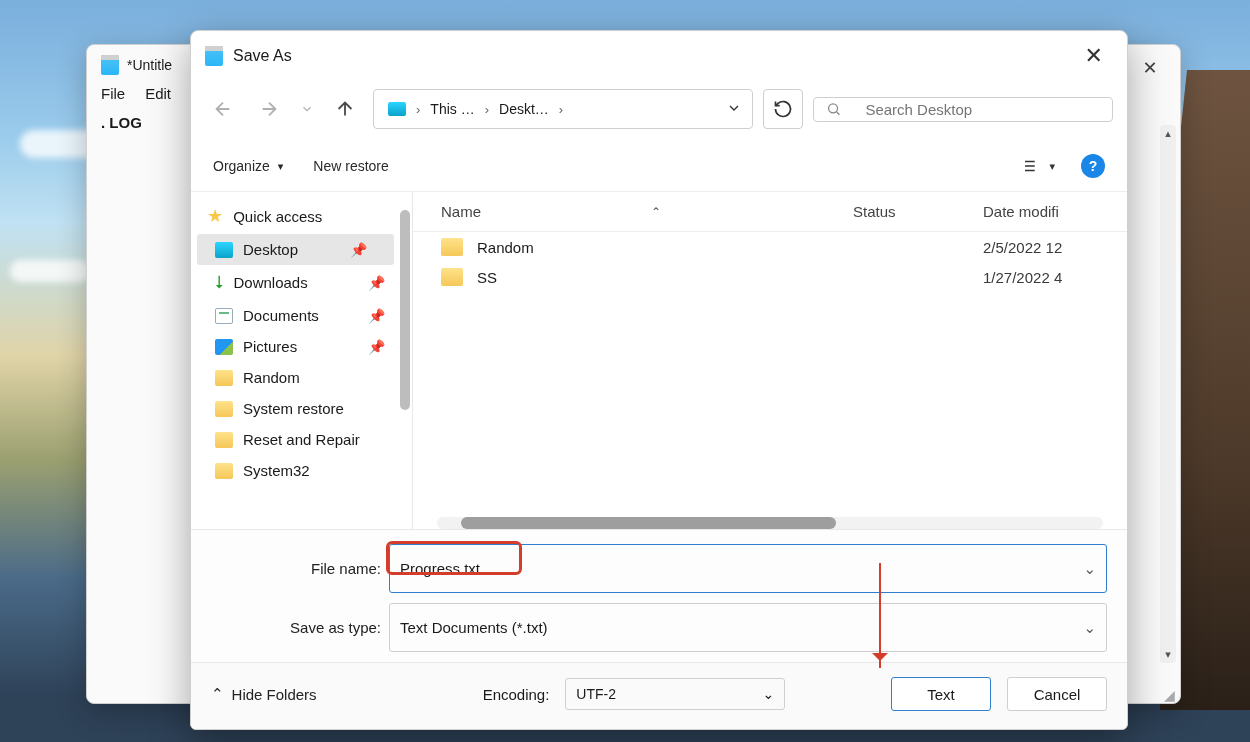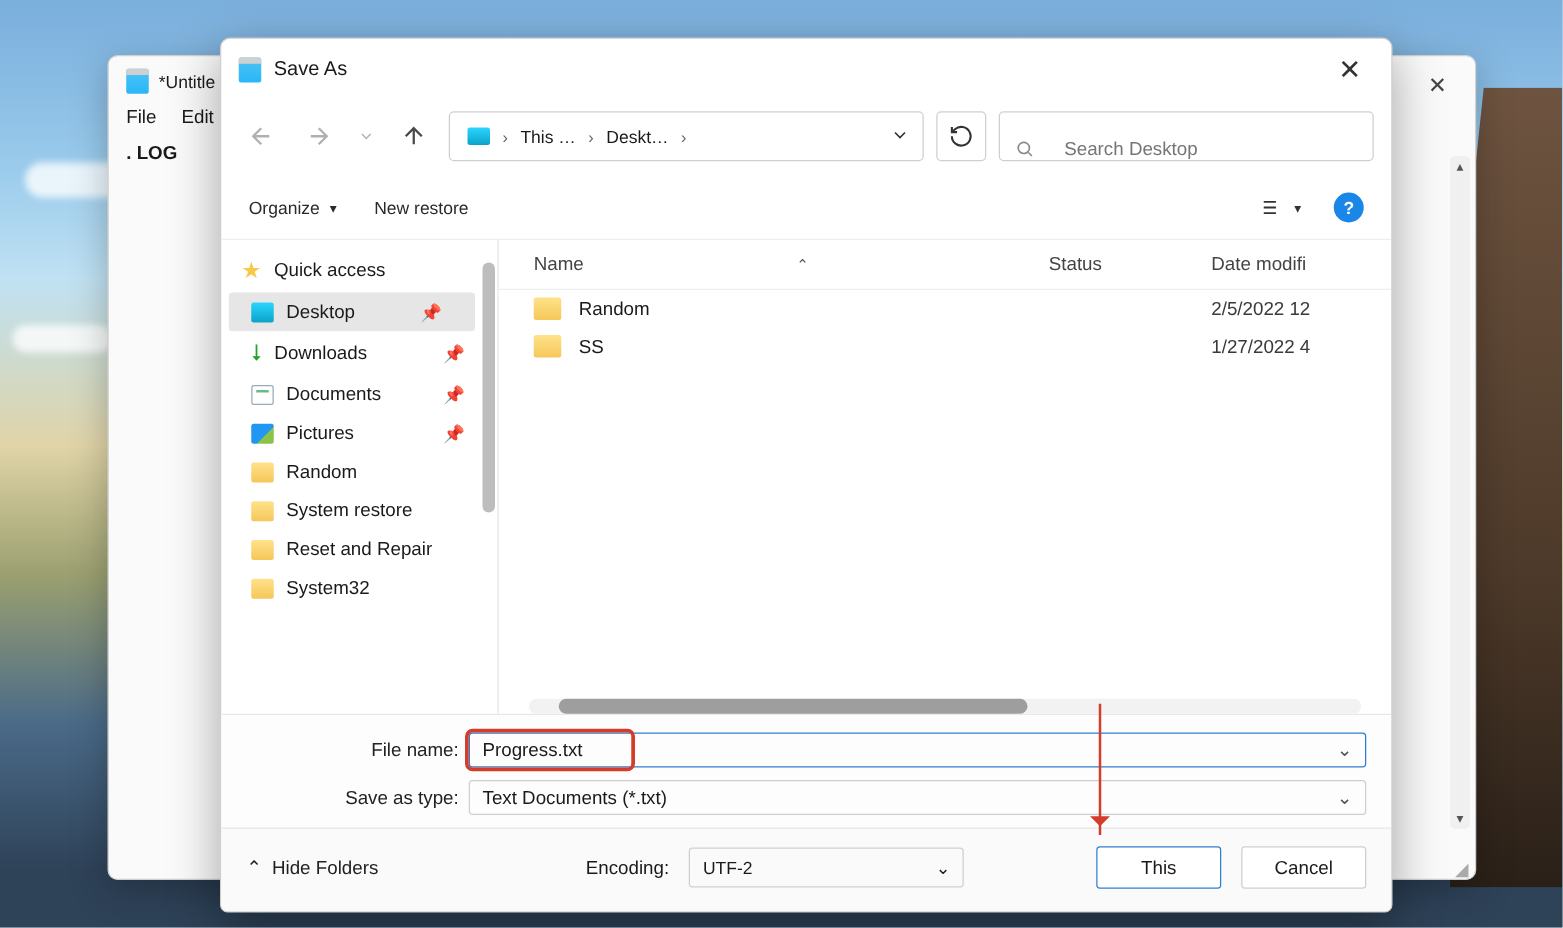--- a/index.html
+++ b/index.html
@@ -62,21 +62,21 @@
   font-size:18px; color:#444;
 }
 .np-scrollbar{position:absolute;right:4px;top:80px;bottom:40px;width:16px;background:#f0f0f0;border-radius:4px}
 .np-scrollbar .arrow{font-size:11px;color:#555;text-align:center;padding:2px 0}
 .np-scrollbar .down{position:absolute;bottom:0;left:0;right:0}
 .np-resize{position:absolute;right:2px;bottom:2px;width:14px;height:14px;color:#aaa}
 
 
 .dialog {
   position: absolute;
-  left: 176px; top: 30px;
+  left: 190px; top: 30px;
   width: 938px; height: 700px;
   background: #ffffff;
   border: 1px solid #cfcfcf;
   border-radius: 8px 8px 6px 6px;
   box-shadow: 0 12px 40px rgba(0,0,0,.35);
   display: flex; flex-direction: column;
   overflow: hidden;
 }
 .dlg-title {
   display:flex; align-items:center; gap:10px; padding:10px 14px;
@@ -95,22 +95,22 @@
 .breadcrumb{
   flex:1; display:flex; align-items:center; gap:6px;
   border:1px solid #cfcfcf; border-radius:4px; padding:6px 10px; height:40px;
 }
 .bc-pill{display:flex;align-items:center;gap:6px;padding:2px 4px}
 .bc-icon{width:18px;height:14px;background:linear-gradient(180deg,#2bd5ff,#0aa3c9);border-radius:2px;display:inline-block}
 .bc-chevron{color:#666;font-size:13px}
 .bc-drop{margin-left:auto;color:#333}
 .refresh-btn{width:40px;height:40px;border:1px solid #cfcfcf;border-radius:4px;display:flex;align-items:center;justify-content:center;color:#333}
 .search{
-  width:300px;height:40px;border:1px solid #cfcfcf;border-radius:4px;
-  display:flex;align-items:flex-end;gap:24px;padding:0 12px;color:#888;
+  width:300px;height:25px;border:1px solid #cfcfcf;border-radius:4px;
+  display:flex;align-items:center;gap:24px;padding:0 12px;color:#888;
 }
 .search svg{color:#888}
 .search input{border:none;outline:none;font-size:15px;width:100%;color:#555}
 
 .toolbar{
   display:flex;align-items:center;gap:28px;padding:10px 22px 12px;
   border-bottom:1px solid #eee;
 }
 .toolbar .left{display:flex;gap:30px;align-items:center}
 .org{display:flex;align-items:center;gap:8px;color:#2a2a2a}
@@ -149,21 +149,21 @@
 .fp-row .status{flex:0 0 130px}
 .fp-row .date{flex:1;color:#3a3a3a;white-space:nowrap;overflow:hidden}
 .folder-ic{width:22px;height:18px;background:linear-gradient(180deg,#ffe28a,#f5c759);border-radius:2px;display:inline-block}
 .fp-hscroll{margin:8px 24px 0;height:12px;background:#f2f2f2;border-radius:6px;position:relative}
 .fp-hscroll .thumb{position:absolute;left:24px;top:0;height:12px;width:375px;background:#9e9e9e;border-radius:6px}
 
 .form{border-top:1px solid #e8e8e8;background:#fdfdfd;padding:14px 20px 0}
 .form-row{display:flex;align-items:center;gap:8px;margin-bottom:10px}
 .form-label{width:170px;text-align:right;font-size:15px;color:#222}
 .combo{
-  flex:1;border:1px solid #cfcfcf;border-radius:3px;height:28px;
+  flex:1;border:1px solid #cfcfcf;border-radius:3px;height:49px;
   display:flex;align-items:center;justify-content:space-between;padding:0 10px;font-size:15px;
 }
 .combo.filename{border:1px solid #2f7fd0}
 .combo .chev{color:#555}
 .red-box{
   position:absolute;left:-4px;top:-4px;width:136px;height:34px;border:3px solid #d43c2c;border-radius:6px;z-index:5
 }
 
 .footer{
   border-top:1px solid #e8e8e8;background:#fafafa;
@@ -396,18 +396,18 @@
     <div class="hide-folders">
       <span>⌃</span>
       <span>Hide Folders</span>
     </div>
     <div class="enc-label">Encoding:</div>
     <div class="enc-combo">
       <span>UTF-2</span>
       <span class="chev">⌄</span>
     </div>
     <div style="flex:1"></div>
-    <div class="btn primary">This</div>
+    <div class="btn primary">Text</div>
     <div class="btn">Cancel</div>
   </div>
 </div>
 
 <div class="annotation-arrow"></div>
 
 </body></html>

